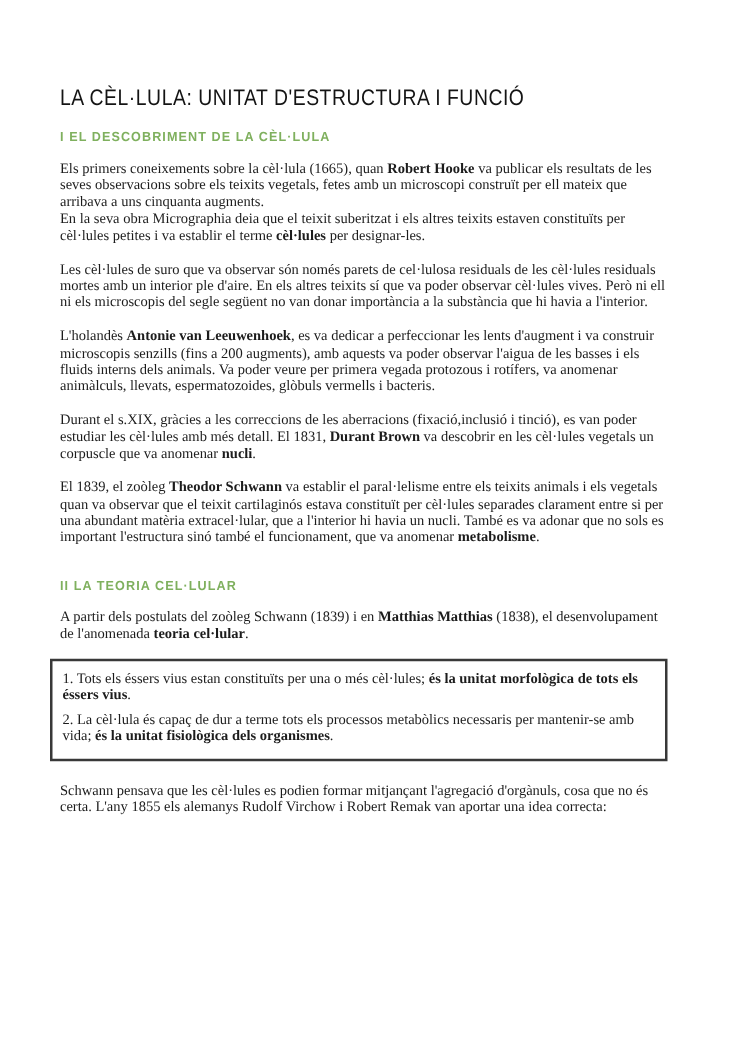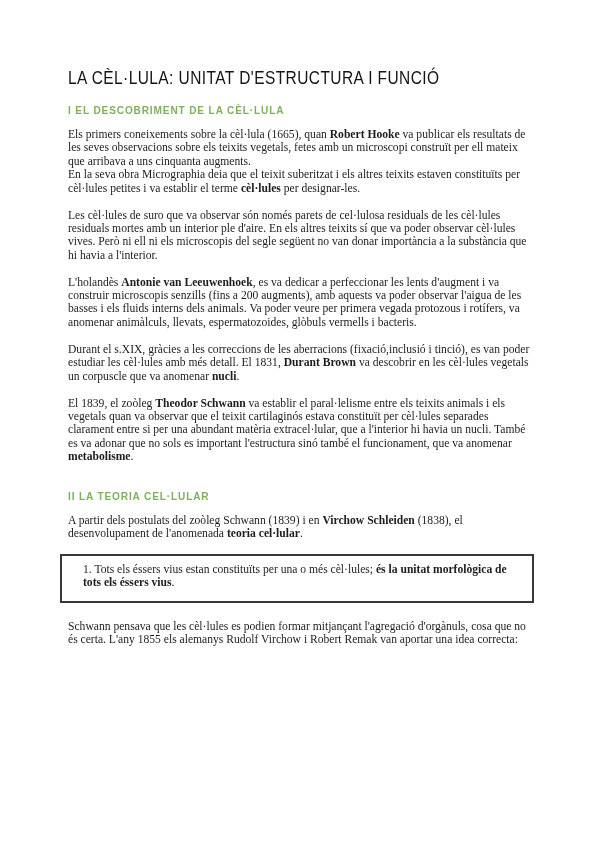--- a/index.html
+++ b/index.html
@@ -7,21 +7,21 @@
     --ink:#1c1c1c;
     --box-border:#383838;
   }
   *{box-sizing:border-box;}
   html,body{margin:0;padding:0;background:#ffffff;}
   .page{
     position:relative;
     width:600px;height:848px;
     margin:0 auto;
     background:#ffffff;
-    padding:68px 66px 0 68px;
+    padding:68px 66px 0 48px;
     overflow:hidden;
     font-family:"Liberation Serif", serif;
     font-size:11.6px;
     line-height:13.4px;
     color:var(--ink);
   }
   .doc-title{
     font-family:"Liberation Sans", sans-serif;
     font-size:18px;
     line-height:20px;
@@ -51,21 +51,21 @@
     white-space:pre-line;
   }
   p.tight{margin-bottom:10px;}
   .b{font-weight:bold;}
   .i{}
   .theory-box{
     border:2px solid var(--box-border);
     margin:3px 0 17px -8px;
     padding:3px 8px 5px 8px;
   }
-  .theory-box p.body-par{margin:4px 0 6px 13px;}
+  .theory-box p.body-par{margin:4px 0 6px 0;}
   .theory-box.single{margin-top:9px;}
 </style>
 </head>
 <body>
 
 <div class="page">
 
   <h1 class="doc-title">LA CÈL·LULA: UNITAT D'ESTRUCTURA I FUNCIÓ</h1>
 
   <h2 class="sec-heading">I EL DESCOBRIMENT DE LA CÈL·LULA</h2>
@@ -77,22 +77,23 @@
 
   <p class="body-par"><span>L'holandès </span><span class="b">Antonie van Leeuwenhoek</span><span>, es va dedicar a perfeccionar les lents d'augment i va construir microscopis senzills (fins a 200 augments), amb aquests va poder observar l'aigua de les basses i els fluids interns dels animals. Va poder veure per primera vegada protozous i rotífers, va anomenar </span><span class="i">animàlculs,</span><span> llevats, espermatozoides, glòbuls vermells i bacteris.</span></p>
 
 
   <p class="body-par"><span>Durant el s.XIX, gràcies a les correccions de les aberracions (fixació,inclusió i tinció), es van poder estudiar les cèl·lules amb més detall. El 1831, </span><span class="b">Durant Brown</span><span> va descobrir en les cèl·lules vegetals un corpuscle que va anomenar </span><span class="b">nucli</span><span>.</span></p>
 
   <p class="body-par"><span>El 1839, el zoòleg </span><span class="b">Theodor Schwann</span><span> va establir el paral·lelisme entre els teixits animals i els vegetals quan va observar que el teixit cartilaginós estava constituït per cèl·lules separades clarament entre si per una abundant matèria extracel·lular, que a l'interior hi havia un nucli. També es va adonar que no sols es important l'estructura sinó també el funcionament, que va anomenar </span><span class="b">metabolisme</span><span>.</span></p>
 
   <h2 class="sec-heading second">II LA TEORIA CEL·LULAR</h2>
 
-  <p class="body-par"><span>A partir dels postulats del zoòleg Schwann (1839) i en </span><span class="b">Virchow Schleiden</span><span> (1838), el desenvolupament de l'anomenada </span><span class="b">teoria cel·lular</span><span>.</span></p>
+  <p class="body-par"><span>A partir dels postulats del zoòleg Schwann (1839) i en </span><span class="b">Matthias Matthias</span><span> (1838), el desenvolupament de l'anomenada </span><span class="b">teoria cel·lular</span><span>.</span></p>
 
   <div class="theory-box">
     <p class="body-par"><span>1. Tots els éssers vius estan constituïts per una o més cèl·lules; </span><span class="b">és la unitat morfològica de tots els éssers vius</span><span>.</span></p>
+    <p class="body-par"><span>2. La cèl·lula és capaç de dur a terme tots els processos metabòlics necessaris per mantenir-se amb vida; </span><span class="b">és la unitat fisiològica dels organismes</span><span>.</span></p>
   </div>
 
   <p class="body-par tight"><span>Schwann pensava que les cèl·lules es podien formar mitjançant l'agregació d'orgànuls, cosa que no és certa. L'any 1855 els alemanys Rudolf Virchow i Robert Remak van aportar una idea correcta:</span></p>
 
 
 </div>
 
 </body></html>

